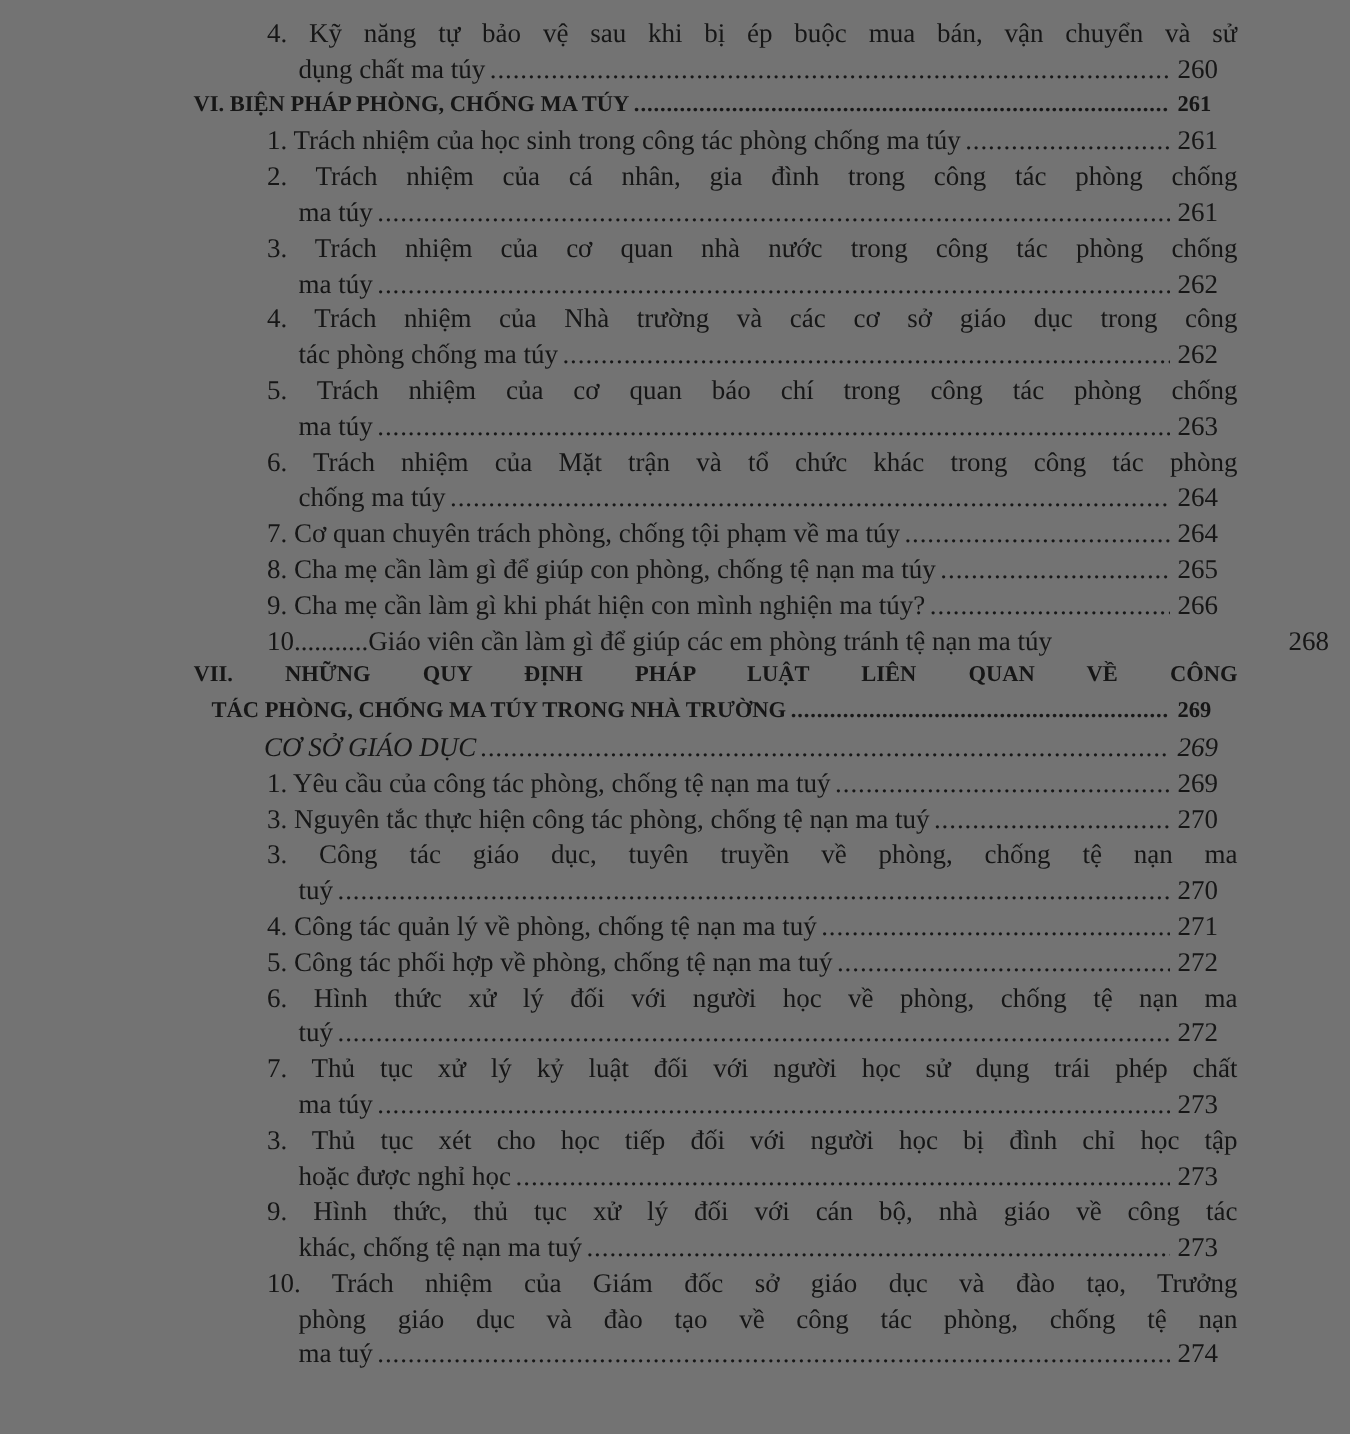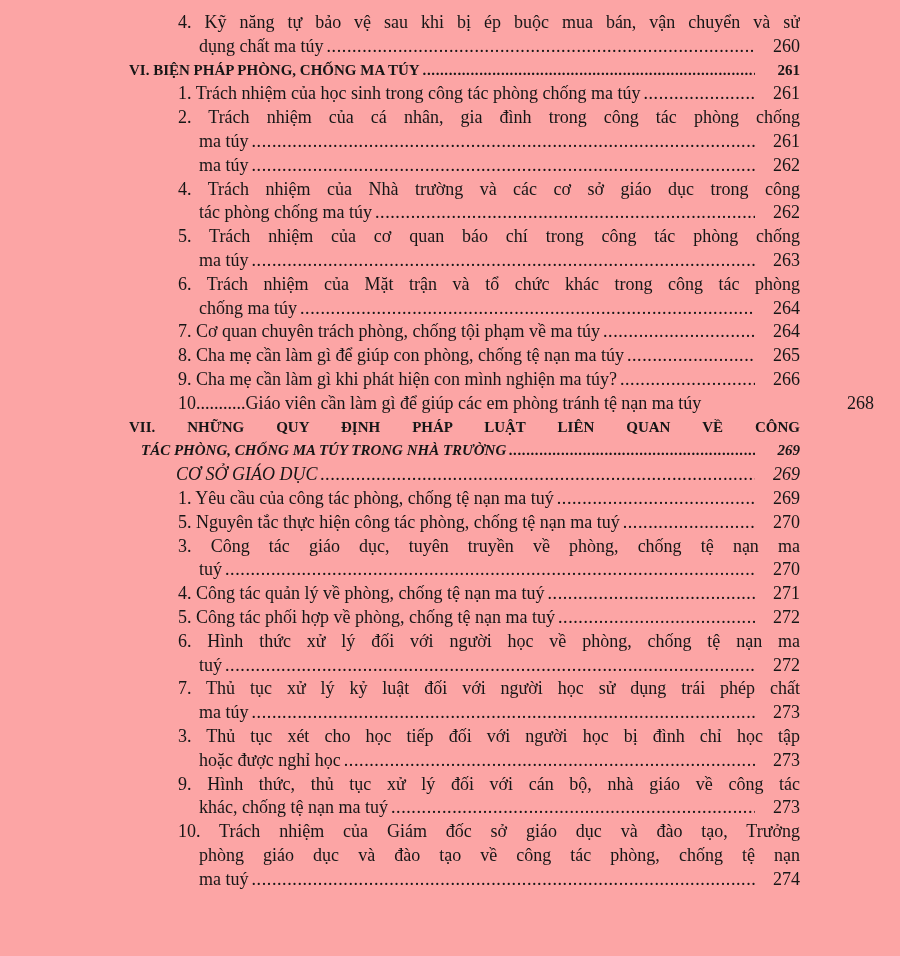--- a/index.html
+++ b/index.html
@@ -5,22 +5,22 @@
   html, body {
     margin: 0;
     padding: 0;
     background: #ffffff;
   }
   .page {
     position: relative;
     width: 900px;
     height: 956px;
     box-sizing: border-box;
-    background: #fca5a5;
-    padding: 11px 100px 0 140px;
+    background: #737373;
+    padding: 11px 75px 0 140px;
     font-family: "Liberation Serif", "DejaVu Serif", serif;
     font-size: 18px;
     line-height: 23.8px;
     color: #161616;
     overflow: hidden;
   }
   .entry { }
   .entry.bold { font-weight: bold; }
 
   
@@ -42,29 +42,29 @@
     min-width: 0;
     overflow: hidden;
     white-space: nowrap;
     padding-left: 3px;
     letter-spacing: 0.6px;
   }
   .pg {
     flex: 0 0 auto;
     min-width: 40px;
     padding-left: 5px;
-    text-align: right;
+    text-align: left;
     white-space: nowrap;
   }
   .pg-out { margin-right: -74px; }
 
   
   .lvl-roman { font-size: 15px; }
   .lvl-roman .l1 { margin-left: -11px; }
-  .lvl-roman .lw { margin-left: 1px; font-style: italic; }
+  .lvl-roman .lw { margin-left: 1px; }
   .lvl-sub   .l1 { margin-left: 22px; }
   .lvl-sub   .lw { margin-left: 36px; font-style: italic; }
   .lvl-item  .l1 { margin-left: 38px; }
   .lvl-item  .lw { margin-left: 59px; }
 </style>
 </head>
 <body>
 
 <div class="page">
   <div id="toc-list">
@@ -92,20 +92,21 @@
       </div>
       <div class="entry lvl-item">
         <div class="jline l1">2. Trách nhiệm của cá nhân, gia đình trong công tác phòng chống</div>
         <div class="lastline lw">
           <span class="t">ma túy</span>
           <span class="dots">................................................................................................................................................................</span>
           <span class="pg">261</span>
         </div>
       </div>
       <div class="entry lvl-item">
+        <div class="jline l1">3. Trách nhiệm của cơ quan nhà nước trong công tác phòng chống</div>
         <div class="lastline lw">
           <span class="t">ma túy</span>
           <span class="dots">................................................................................................................................................................</span>
           <span class="pg">262</span>
         </div>
       </div>
       <div class="entry lvl-item">
         <div class="jline l1">4. Trách nhiệm của Nhà trường và các cơ sở giáo dục trong công</div>
         <div class="lastline lw">
           <span class="t">tác phòng chống ma túy</span>
@@ -174,21 +175,21 @@
       </div>
       <div class="entry lvl-item">
         <div class="lastline l1">
           <span class="t">1. Yêu cầu của công tác phòng, chống tệ nạn ma tuý</span>
           <span class="dots">................................................................................................................................................................</span>
           <span class="pg">269</span>
         </div>
       </div>
       <div class="entry lvl-item">
         <div class="lastline l1">
-          <span class="t">5. Nguyên tắc thực hiện công tác phòng, chống tệ nạn ma tuý</span>
+          <span class="t">3. Nguyên tắc thực hiện công tác phòng, chống tệ nạn ma tuý</span>
           <span class="dots">................................................................................................................................................................</span>
           <span class="pg">270</span>
         </div>
       </div>
       <div class="entry lvl-item">
         <div class="jline l1">3. Công tác giáo dục, tuyên truyền về phòng, chống tệ nạn ma</div>
         <div class="lastline lw">
           <span class="t">tuý</span>
           <span class="dots">................................................................................................................................................................</span>
           <span class="pg">270</span>

